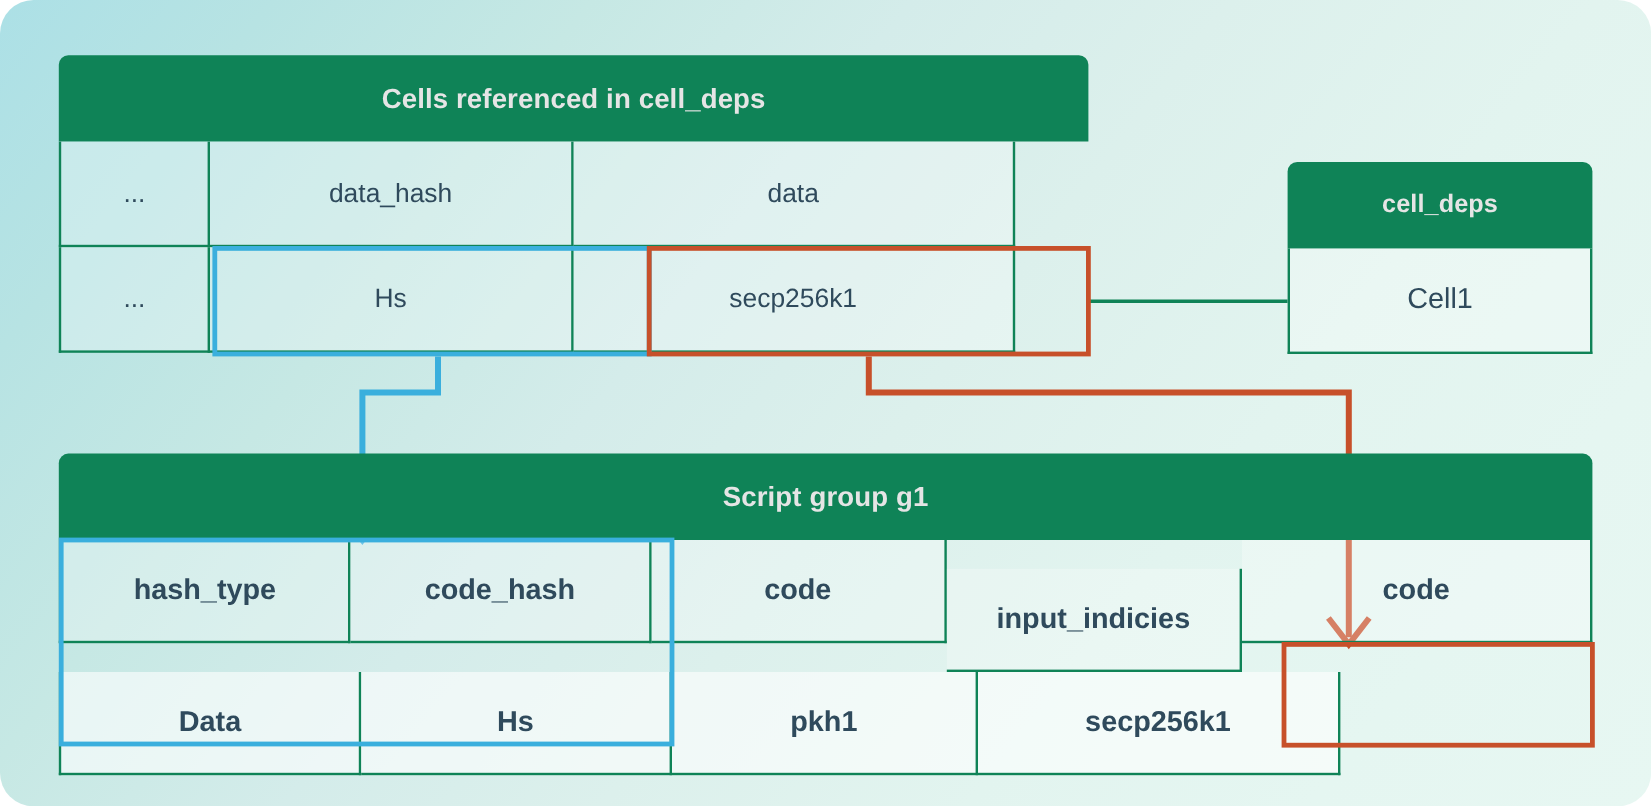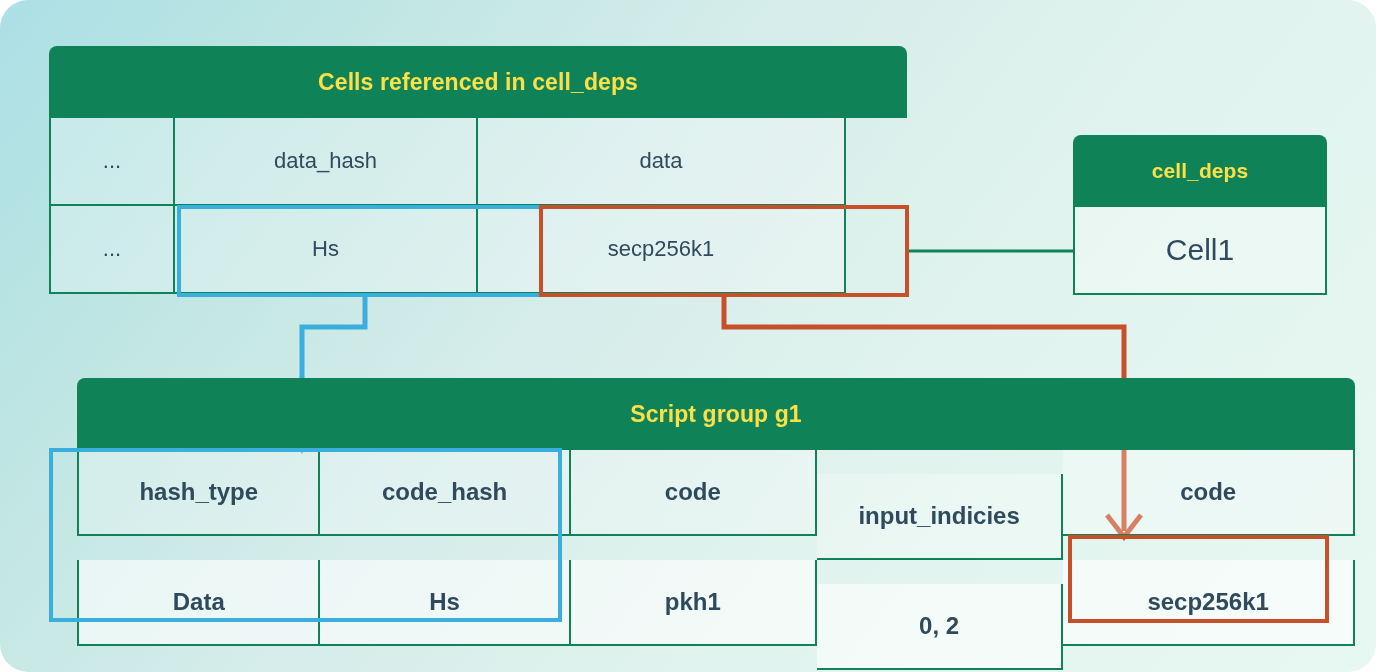--- a/index.html
+++ b/index.html
@@ -22,21 +22,21 @@
         #d4ecea 40%,
         #dcf0ec 54%,
         #e2f4ef 70%,
         #e5f6f1 85%,
         #e7f7f2 100%);
   }
   
   .tbl{position:absolute;}
   .thead{
     background:#0f8357;
-    color:#fde047;
+    color:#e5e5e5;
     font-weight:bold;
     display:flex;align-items:center;justify-content:center;
     border-top-left-radius:8px;border-top-right-radius:8px;
     letter-spacing:.1px;
   }
   .trow{display:flex;}
   .tcell{
     display:flex;align-items:center;justify-content:center;
     color:#2f4a5c;
     box-sizing:border-box;
@@ -52,24 +52,24 @@
   #top-table{left:49px;top:46px;width:858px;}
   #top-table .thead{height:72px;font-size:23px;}
   #top-table .tcell{height:88px;font-size:22px;}
   #top-table .c0{width:126px;}
   #top-table .c1{width:303px;}
   #top-table .c2{width:368px;}
 
   
   #deps-table{left:1073px;top:135px;width:254px;text-align:right;}
   #deps-table .thead{height:72px;font-size:21px;}
-  #deps-table .tcell{height:88px;font-size:30px;width:254px;}
+  #deps-table .tcell{height:88px;font-size:24px;width:254px;}
 
   
-  #bottom-table{left:49px;top:378px;width:1278px;padding-left:28px;}
+  #bottom-table{left:49px;top:378px;width:1278px;}
   #bottom-table .thead{height:72px;font-size:23px;}
   #bottom-table .tcell{height:86px;font-size:24px;font-weight:bold;}
   #bottom-table .c0{width:252px;}
   #bottom-table .c1{width:259px;}
   #bottom-table .c2{width:255px;}
   #bottom-table .c3{width:255px;margin-top:24px;}
   #bottom-table .c4{width:302px;}
 
   
   .hl{position:absolute;box-sizing:border-box;pointer-events:none;}
@@ -131,21 +131,20 @@
       <div class="tcell c1">code_hash</div>
       <div class="tcell c2">code</div>
       <div class="tcell c3">input_indicies</div>
       <div class="tcell c4">code</div>
     </div>
 
     <div class="trow row-b">
       <div class="tcell c0">Data</div>
       <div class="tcell c1">Hs</div>
       <div class="tcell c2">pkh1</div>
-      <div class="tcell c3">0, 2</div>
       <div class="tcell c4">secp256k1</div>
     </div>
   </div>
 
   <div class="hl hl-blue" id="hl-hs"></div>
   <div class="hl hl-red" id="hl-secp-top"></div>
   <div class="hl hl-blue" id="hl-script-left"></div>
   <div class="hl hl-red" id="hl-code-cell"></div>
 
 </div>

